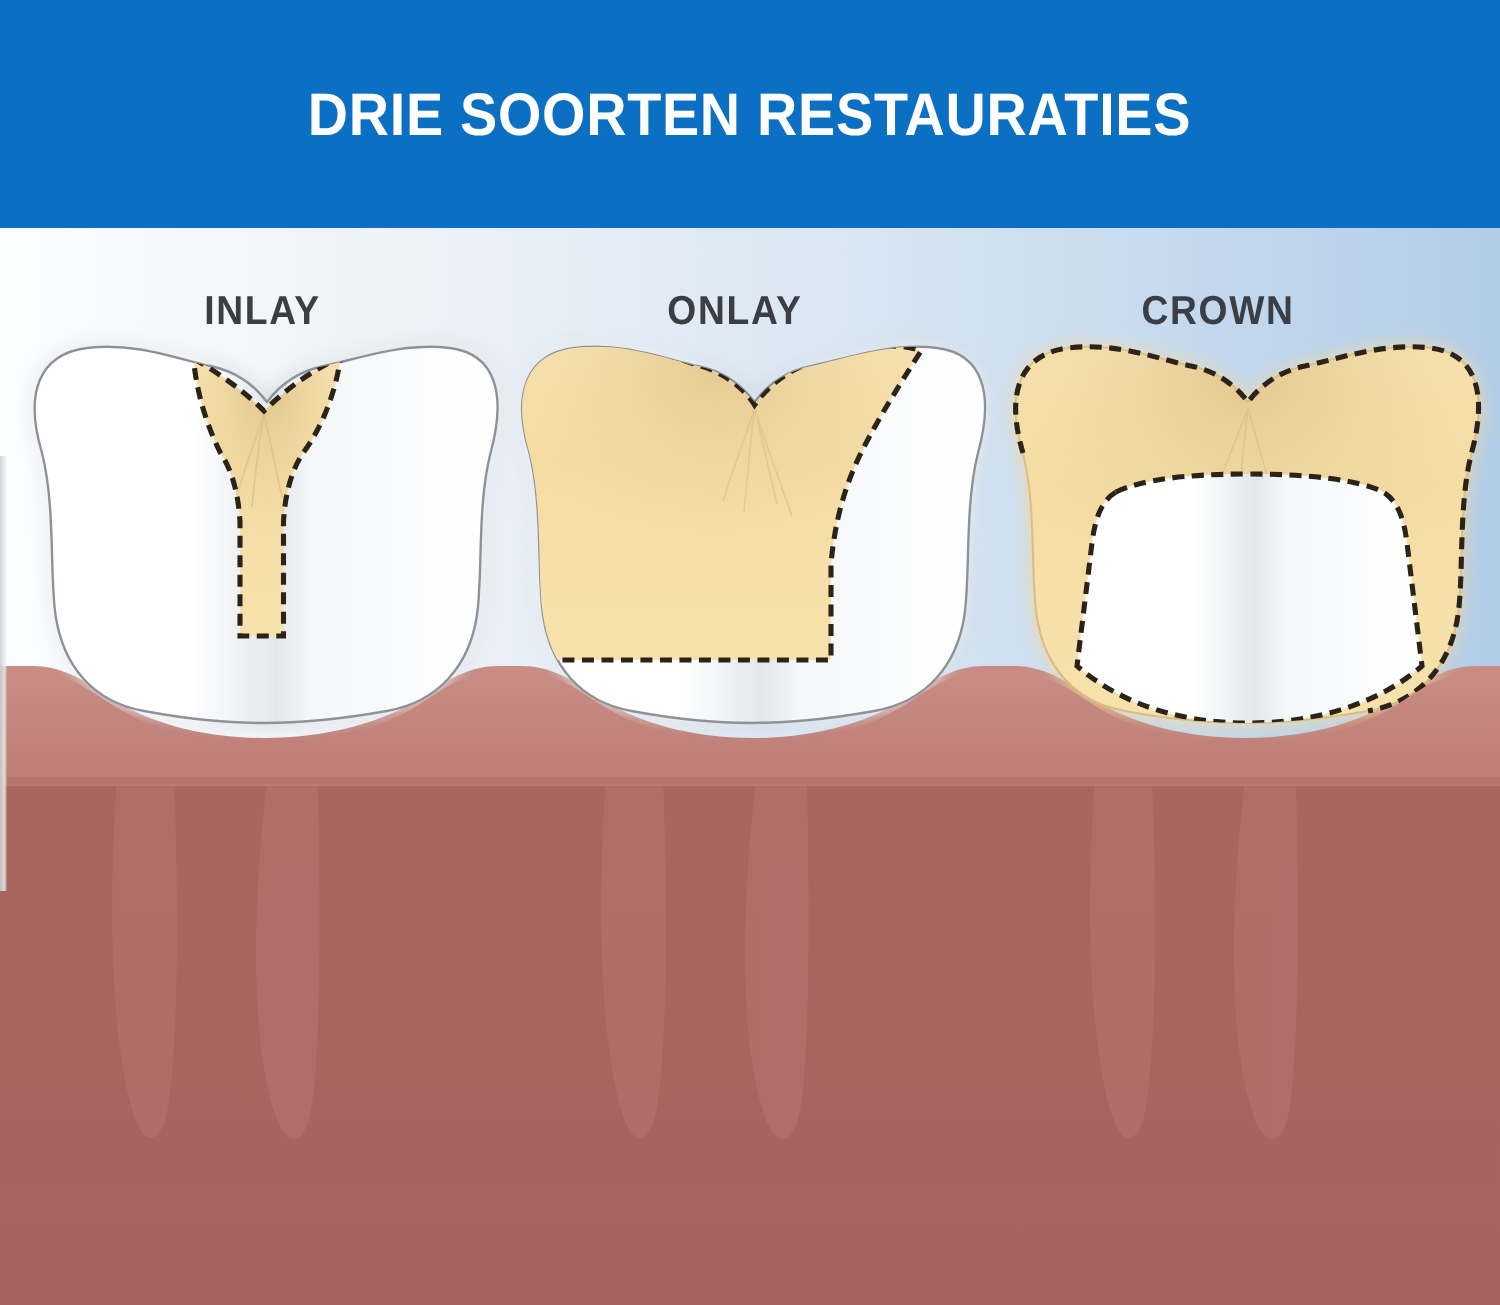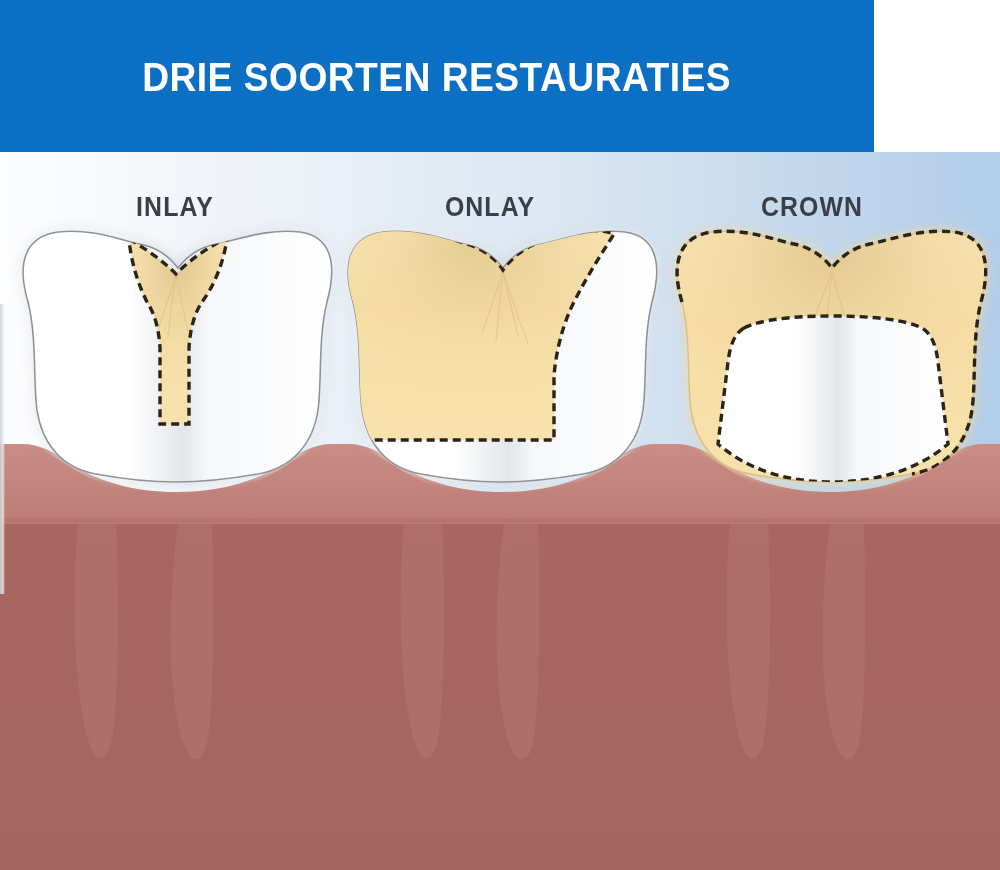--- a/index.html
+++ b/index.html
@@ -15,21 +15,21 @@
     width: 1000px;
     height: 870px;
     overflow: hidden;
     background: #ffffff;
   }
   
   .header-band {
     position: absolute;
     left: 0;
     top: 0;
-    width: 874px;
+    width: 1000px;
     height: 152px;
     background: #0b6fc4;
     display: flex;
     align-items: center;
     justify-content: center;
   }
   .header-title {
     color: #ffffff;
     font-family: "Liberation Sans Narrow", "Liberation Sans", sans-serif;
     font-weight: bold;

